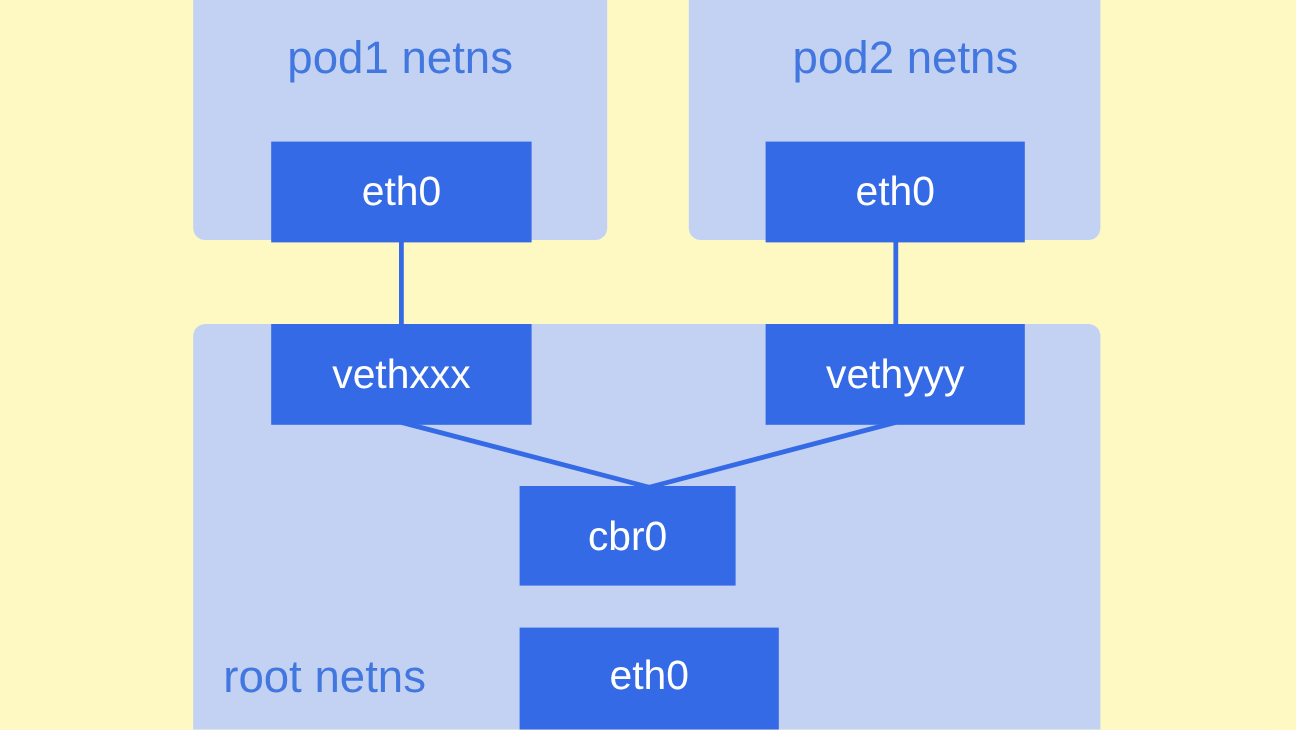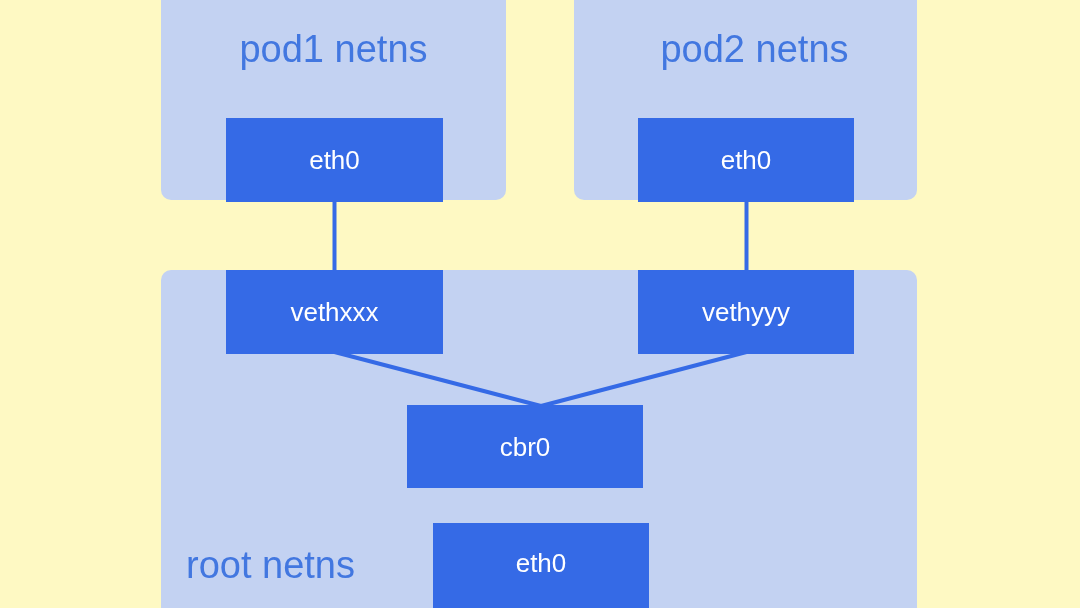--- a/index.html
+++ b/index.html
@@ -70,33 +70,33 @@
     left: 186px;
     top: 546px;
     text-align: left;
   }
 
   
   .iface-box {
     position: absolute;
     background: #356ae6;
     color: #ffffff;
-    font-size: 26px;
+    font-size: 34px;
     line-height: 1;
     display: flex;
     align-items: center;
     justify-content: center;
     white-space: nowrap;
     z-index: 3;
   }
   #pod1-eth0   { left: 226px; top: 118px; width: 217px; height: 84px; }
   #pod2-eth0   { left: 638px; top: 118px; width: 216px; height: 84px; }
   #vethxxx     { left: 226px; top: 270px; width: 217px; height: 84px; }
   #vethyyy     { left: 638px; top: 270px; width: 216px; height: 84px; }
-  #cbr0        { left: 407px; top: 405px; width: 236px; height: 83px; }
+  #cbr0        { left: 433px; top: 405px; width: 180px; height: 83px; }
   #root-eth0   { left: 433px; top: 523px; width: 216px; height: 95px; }
   #root-eth0 .iface-label { transform: translateY(-8px); }
 
   
   #connectors {
     position: absolute;
     left: 0;
     top: 0;
     width: 1080px;
     height: 608px;

